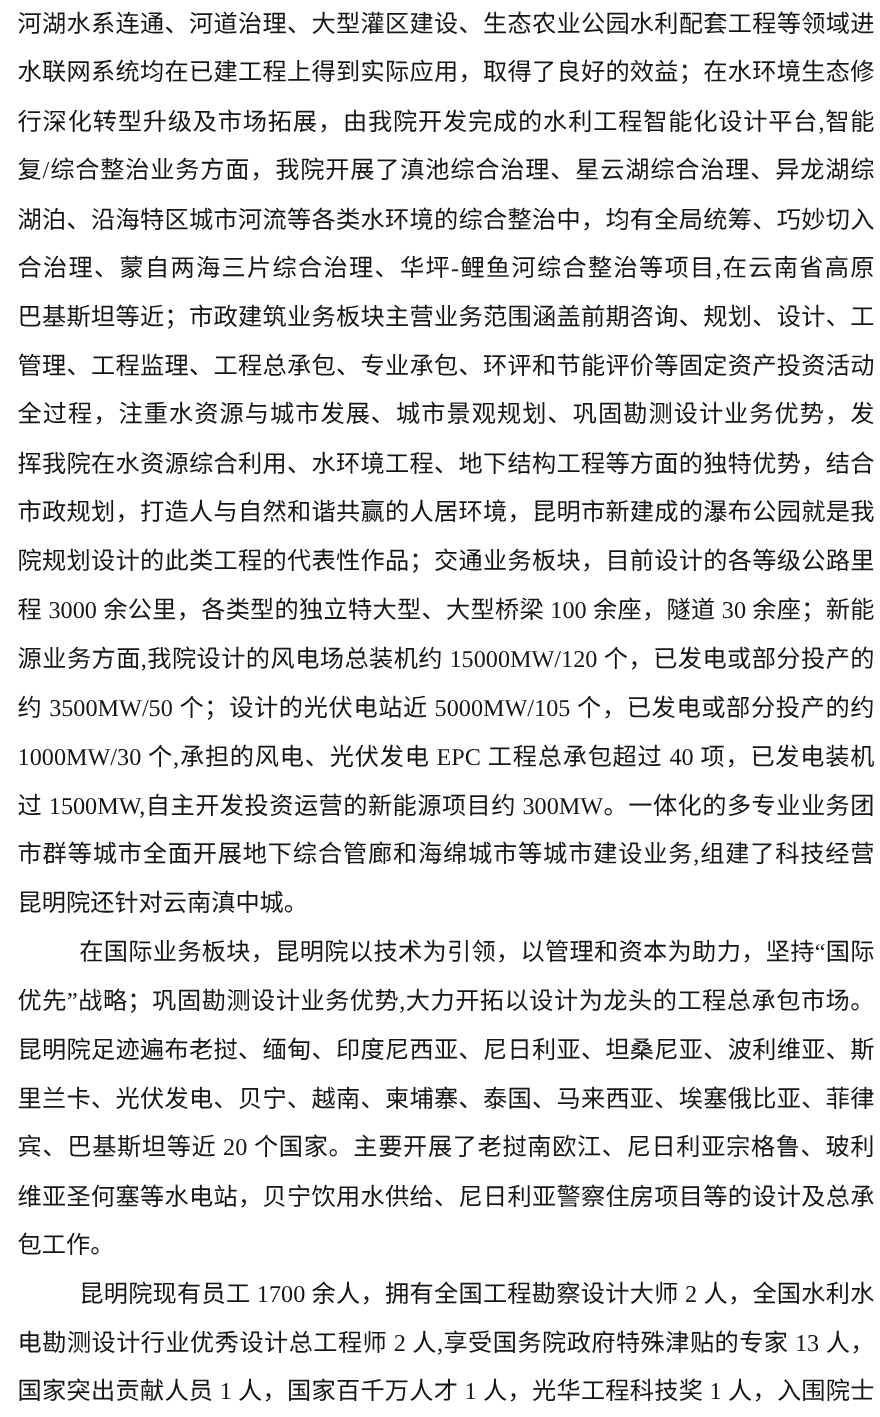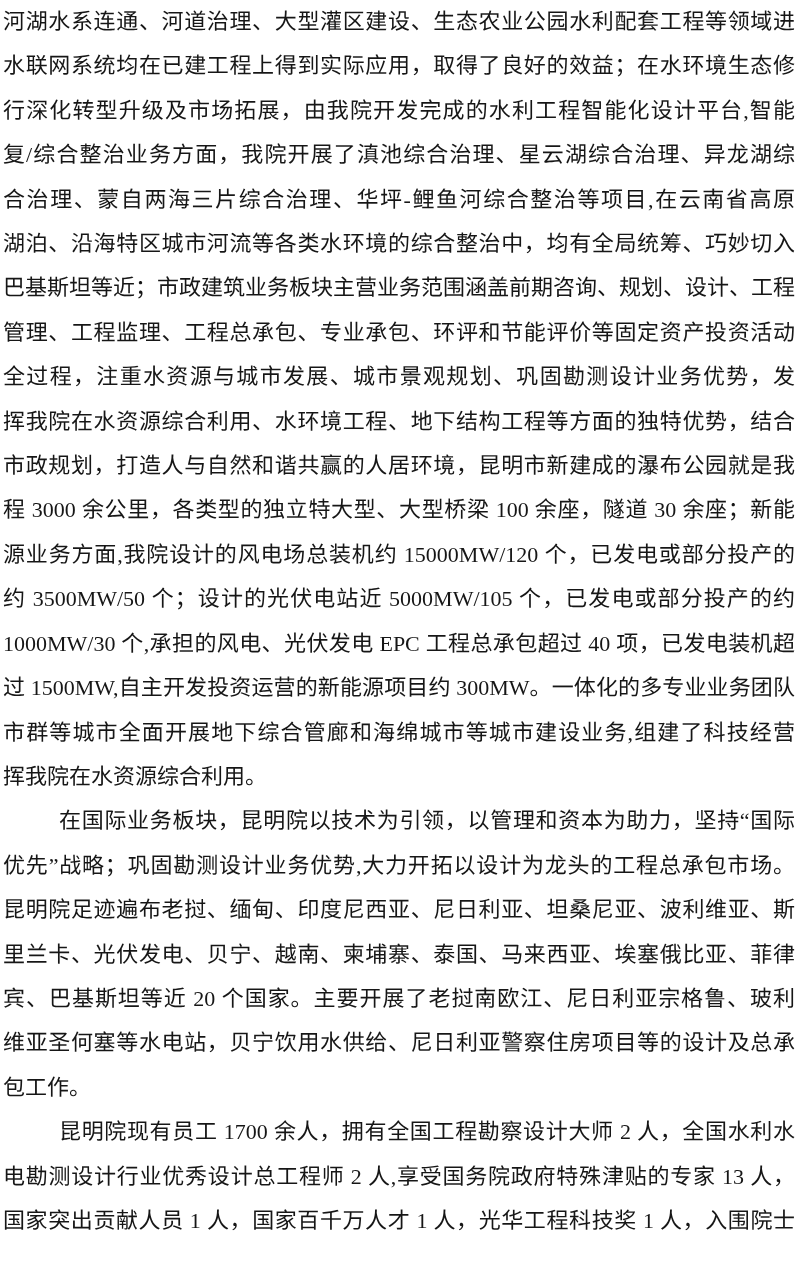--- a/index.html
+++ b/index.html
@@ -9,21 +9,21 @@
   }
   body {
     width: 800px;
     height: 1288px;
     overflow: hidden;
   }
   .page {
     box-sizing: border-box;
     width: 800px;
     height: 1174px;
-    padding: 0 5px 0 3px;
+    padding: 0 5px 0 16px;
     background: #ffffff;
   }
   .line {
     font-family: "Liberation Serif", "DejaVu Serif", serif;
     font-size: 22px;
     color: #161616;
     height: 44.41px;
     line-height: 44.41px;
     text-align: justify;
     overflow: hidden;
@@ -40,34 +40,35 @@
 </head>
 <body>
 
 <div class="page">
 
   <div>
     <div class="line jl">河湖水系连通、河道治理、大型灌区建设、生态农业公园水利配套工程等领域进</div>
     <div class="line jl">水联网系统均在已建工程上得到实际应用，取得了良好的效益；在水环境生态修</div>
     <div class="line jl">行深化转型升级及市场拓展，由我院开发完成的水利工程智能化设计平台,智能</div>
     <div class="line jl">复/综合整治业务方面，我院开展了滇池综合治理、星云湖综合治理、异龙湖综</div>
+    <div class="line jl">湖泊、沿海特区城市河流等各类水环境的综合整治中，均有全局统筹、巧妙切入</div>
     <div class="line jl">合治理、蒙自两海三片综合治理、华坪-鲤鱼河综合整治等项目,在云南省高原</div>
-    <div class="line jl">湖泊、沿海特区城市河流等各类水环境的综合整治中，均有全局统筹、巧妙切入</div>
     <div class="line jl">巴基斯坦等近；市政建筑业务板块主营业务范围涵盖前期咨询、规划、设计、工程</div>
     <div class="line jl">管理、工程监理、工程总承包、专业承包、环评和节能评价等固定资产投资活动</div>
     <div class="line jl">全过程，注重水资源与城市发展、城市景观规划、巩固勘测设计业务优势，发</div>
     <div class="line jl">挥我院在水资源综合利用、水环境工程、地下结构工程等方面的独特优势，结合</div>
     <div class="line jl">市政规划，打造人与自然和谐共赢的人居环境，昆明市新建成的瀑布公园就是我</div>
+    <div class="line jl">院规划设计的此类工程的代表性作品；交通业务板块，目前设计的各等级公路里</div>
     <div class="line jl">程 3000 余公里，各类型的独立特大型、大型桥梁 100 余座，隧道 30 余座；新能</div>
     <div class="line jl">源业务方面,我院设计的风电场总装机约 15000MW/120 个，已发电或部分投产的</div>
     <div class="line jl">约 3500MW/50 个；设计的光伏电站近 5000MW/105 个，已发电或部分投产的约</div>
     <div class="line jl">1000MW/30 个,承担的风电、光伏发电 EPC 工程总承包超过 40 项，已发电装机超</div>
     <div class="line jl">过 1500MW,自主开发投资运营的新能源项目约 300MW。一体化的多专业业务团队</div>
     <div class="line jl">市群等城市全面开展地下综合管廊和海绵城市等城市建设业务,组建了科技经营</div>
-    <div class="line">挥我院在水资源综合利用。</div>
+    <div class="line">昆明院还针对云南滇中城。</div>
   </div>
 
   <div>
     <div class="line jl indent">在国际业务板块，昆明院以技术为引领，以管理和资本为助力，坚持“国际</div>
     <div class="line jl">优先”战略；巩固勘测设计业务优势,大力开拓以设计为龙头的工程总承包市场。</div>
     <div class="line jl">昆明院足迹遍布老挝、缅甸、印度尼西亚、尼日利亚、坦桑尼亚、波利维亚、斯</div>
     <div class="line jl">里兰卡、光伏发电、贝宁、越南、柬埔寨、泰国、马来西亚、埃塞俄比亚、菲律</div>
     <div class="line jl">宾、巴基斯坦等近 20 个国家。主要开展了老挝南欧江、尼日利亚宗格鲁、玻利</div>
     <div class="line jl">维亚圣何塞等水电站，贝宁饮用水供给、尼日利亚警察住房项目等的设计及总承</div>
     <div class="line">包工作。</div>

